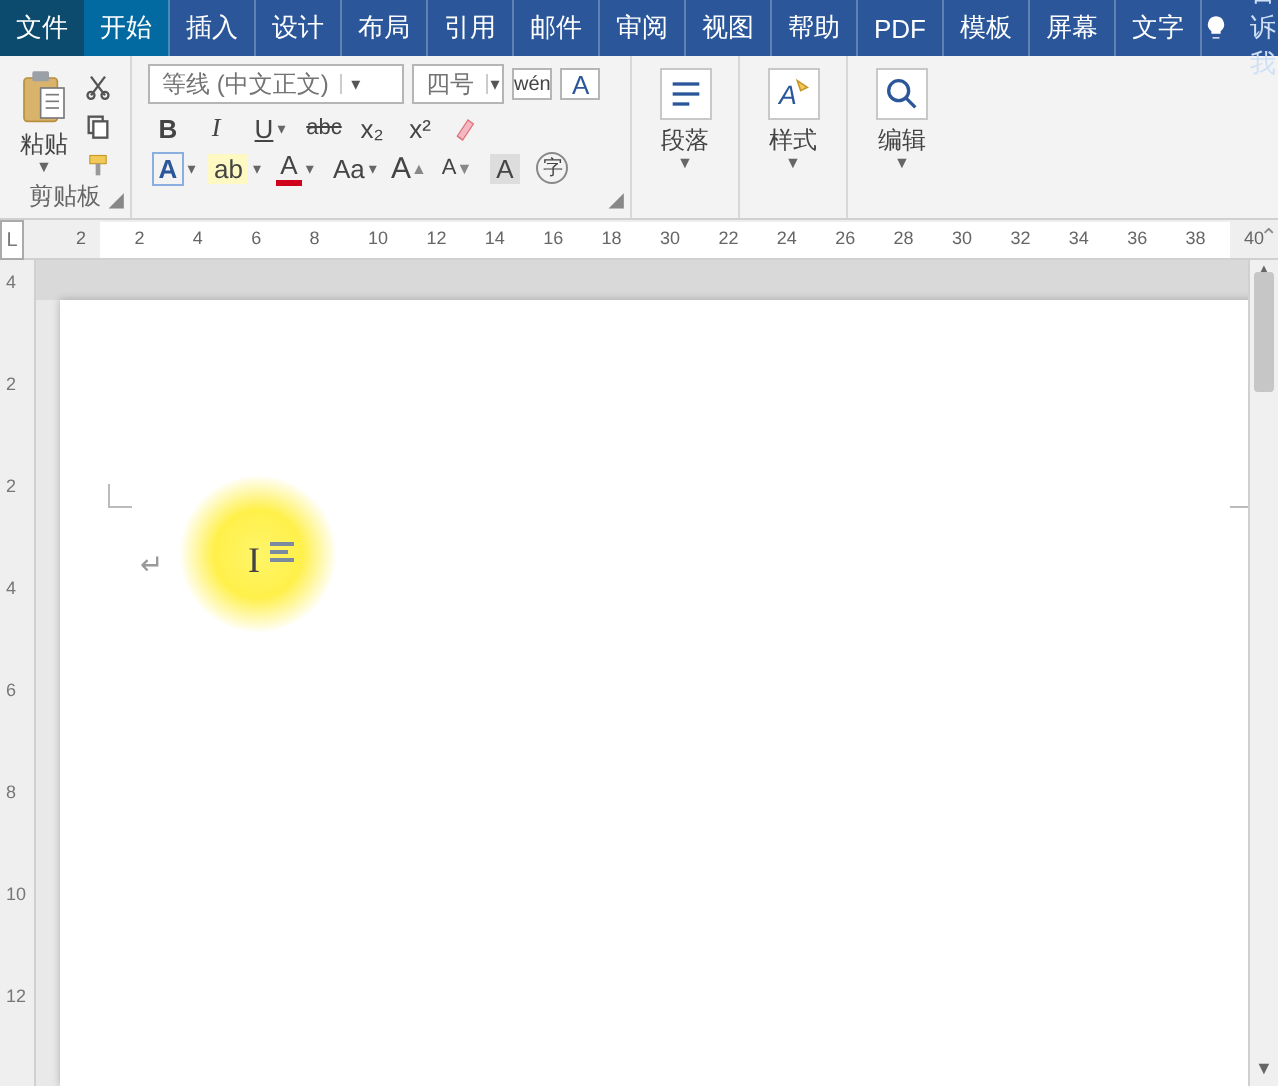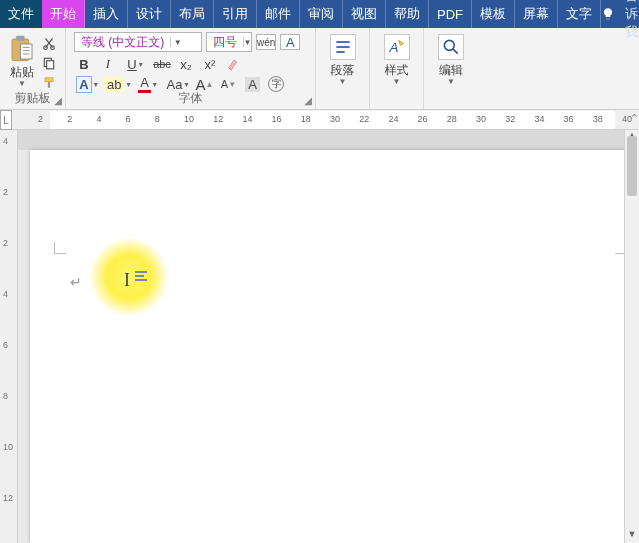--- a/index.html
+++ b/index.html
@@ -1,21 +1,21 @@
 <!DOCTYPE html>
 <html><head>
 <meta charset="utf-8">
 <style>
   * { box-sizing: border-box; margin: 0; padding: 0; user-select: none; }
   html, body { width: 639px; height: 543px; font-family: "Microsoft YaHei", Arial, sans-serif; overflow: hidden; background:#fff; }
   
   .menubar { display:flex; align-items:stretch; height:28px; background:#2b579a; color:#fff; font-size:13px; }
   .menubar .tab { padding:0 8px; display:flex; align-items:center; border-right:1px solid rgba(255,255,255,0.25); cursor:pointer; white-space:nowrap; }
   .menubar .tab.file { background:#0c4a6e; border:none; }
-  .menubar .tab.active { background:#d946ef; }
+  .menubar .tab.active { background:#0369a1; }
   .menubar .spacer { flex:1; }
   .menubar .bulb { width:22px; display:flex; align-items:center; justify-content:center; }
   .menubar .tellme { padding:0 10px; display:flex; align-items:center; color:#cfe0f5; }
   
   .ribbon { display:flex; height:82px; background:#f3f3f3; border-bottom:1px solid #d0d0d0; font-size:12px; color:#444; }
   .group { border-right:1px solid #d8d8d8; padding:4px 8px 2px 8px; display:flex; flex-direction:column; position:relative; }
   .group .label { position:absolute; bottom:2px; left:0; right:0; text-align:center; font-size:12px; color:#666; }
   .group .dlg { position:absolute; right:3px; bottom:3px; font-size:10px; color:#888; }
   
   .clipboard { width:66px; }
@@ -24,21 +24,21 @@
   .paste .icon { width:28px; height:30px; margin-top:2px; }
   .paste .txt { font-size:12px; color:#444; }
   .paste .arrow { font-size:8px; color:#666; margin-top:-2px;}
   .clip-mini { display:flex; flex-direction:column; gap:2px; margin-top:2px; }
   .clip-mini span { width:18px; height:18px; display:flex; align-items:center; justify-content:center; font-size:13px; cursor:pointer; }
   
   .fontgroup { width:250px; }
   .fg-rows { display:flex; flex-direction:column; gap:4px; flex:1; }
   .row { display:flex; align-items:center; gap:4px; }
   .combo { display:flex; align-items:center; border:1px solid #b5b5b5; background:#fff; height:20px; }
-  .combo span.val { padding:0 6px; font-size:12px; color:#a21caf; white-space:nowrap; }
+  .combo span.val { padding:0 6px; font-size:12px; color:#737373; white-space:nowrap; }
   .combo .dd { width:14px; text-align:center; font-size:9px; color:#555; border-left:1px solid #ccc; cursor:pointer;}
   .fontname { width:128px; }
   .fontsize { width:46px; }
   .btn { height:16px; min-width:20px; display:flex; align-items:center; justify-content:center; cursor:pointer; font-size:13px; color:#444; }
   .btn.wide { min-width:26px; }
   .btn .arrow { font-size:8px; margin-left:2px; color:#666; }
   .pinyin { border:1px solid #b5b5b5; font-size:10px; background:#fff; }
   .charborder { border:1px solid #b5b5b5; font-size:13px; background:#fff; }
   
   .biggroup { width:54px; align-items:center; }
@@ -204,21 +204,20 @@
             <span style="font-size:8px;color:#888">▼</span>
           </div>
         <div class="btn">
             <span style="background:#ddd;padding:0 3px">A</span>
           </div>
         <div class="btn">
             <span style="border:1px solid #888;border-radius:50%;width:16px;height:16px;display:flex;align-items:center;justify-content:center;font-size:10px">字</span>
           </div>
       </div>
     </div>
-    <span class="label">字体</span>
     <span class="dlg">◢</span>
   </div>
 
   <div class="group biggroup">
     <div class="bigbtn">
       <span class="icon">
           <svg width="20" height="20" viewBox="0 0 24 24">
             <line x1="4" y1="6" x2="20" y2="6" stroke="#2b579a" stroke-width="2"></line>
             <line x1="4" y1="12" x2="20" y2="12" stroke="#2b579a" stroke-width="2"></line>
             <line x1="4" y1="18" x2="14" y2="18" stroke="#2b579a" stroke-width="2"></line>

